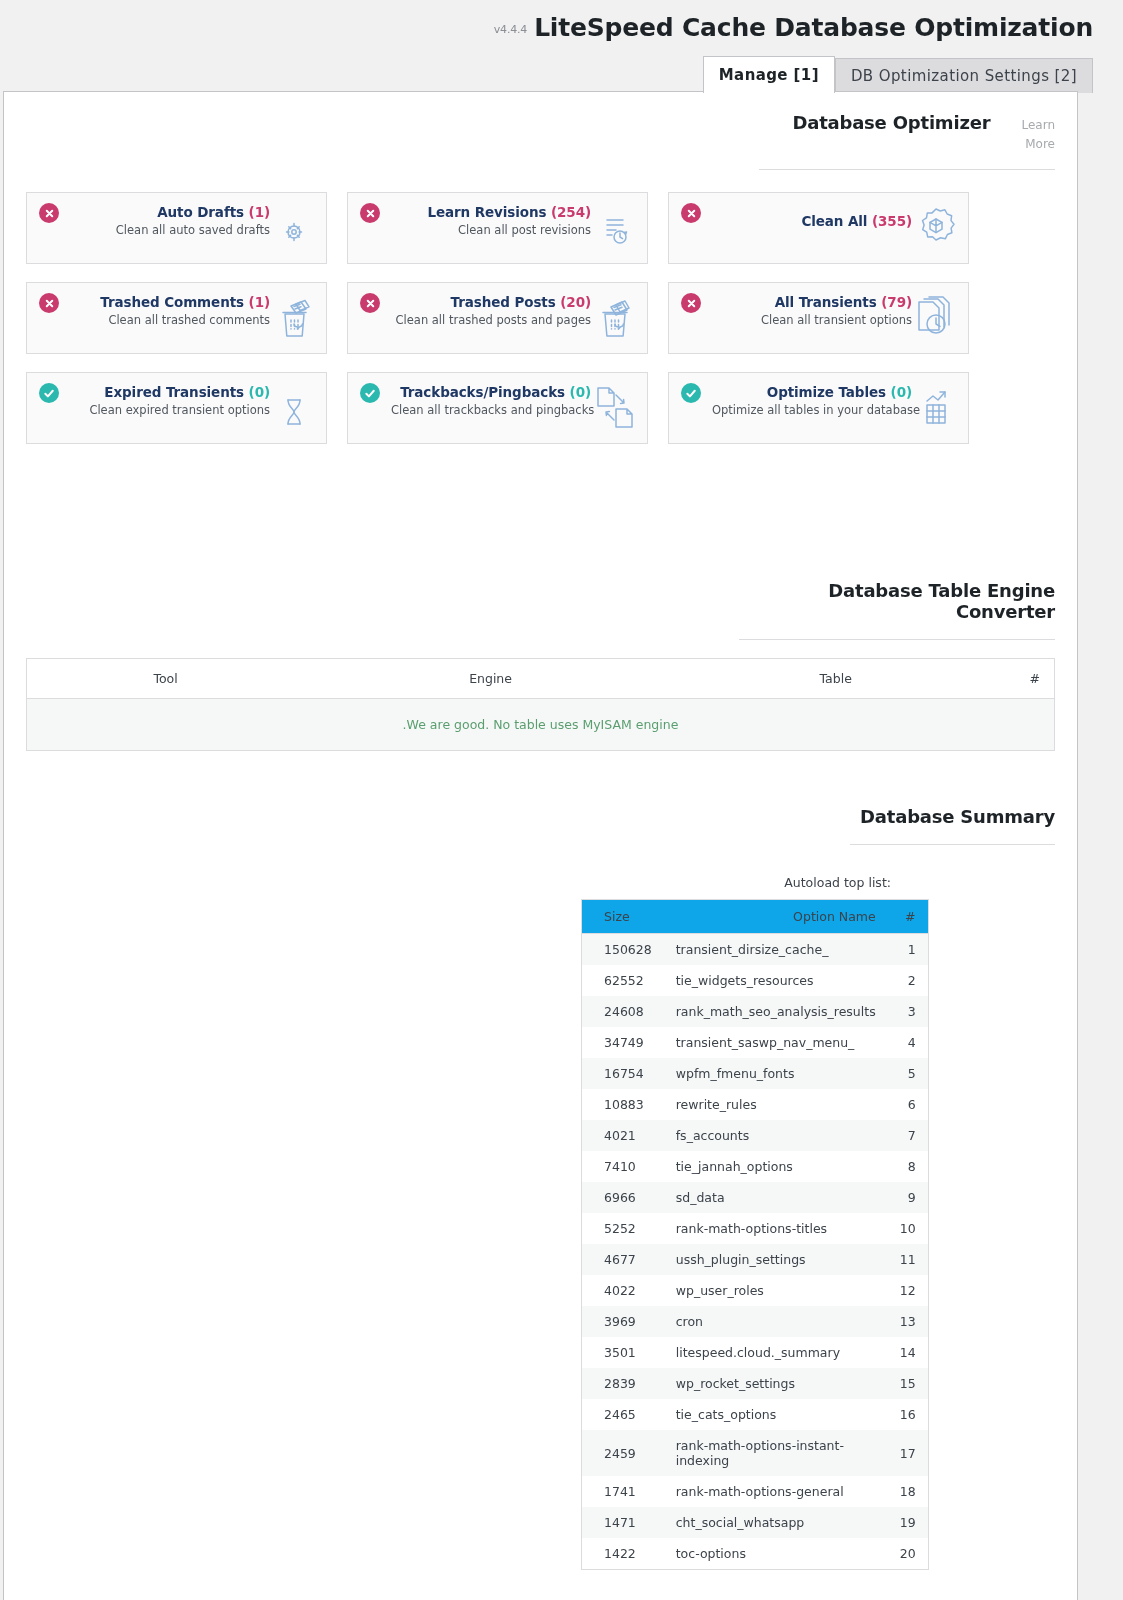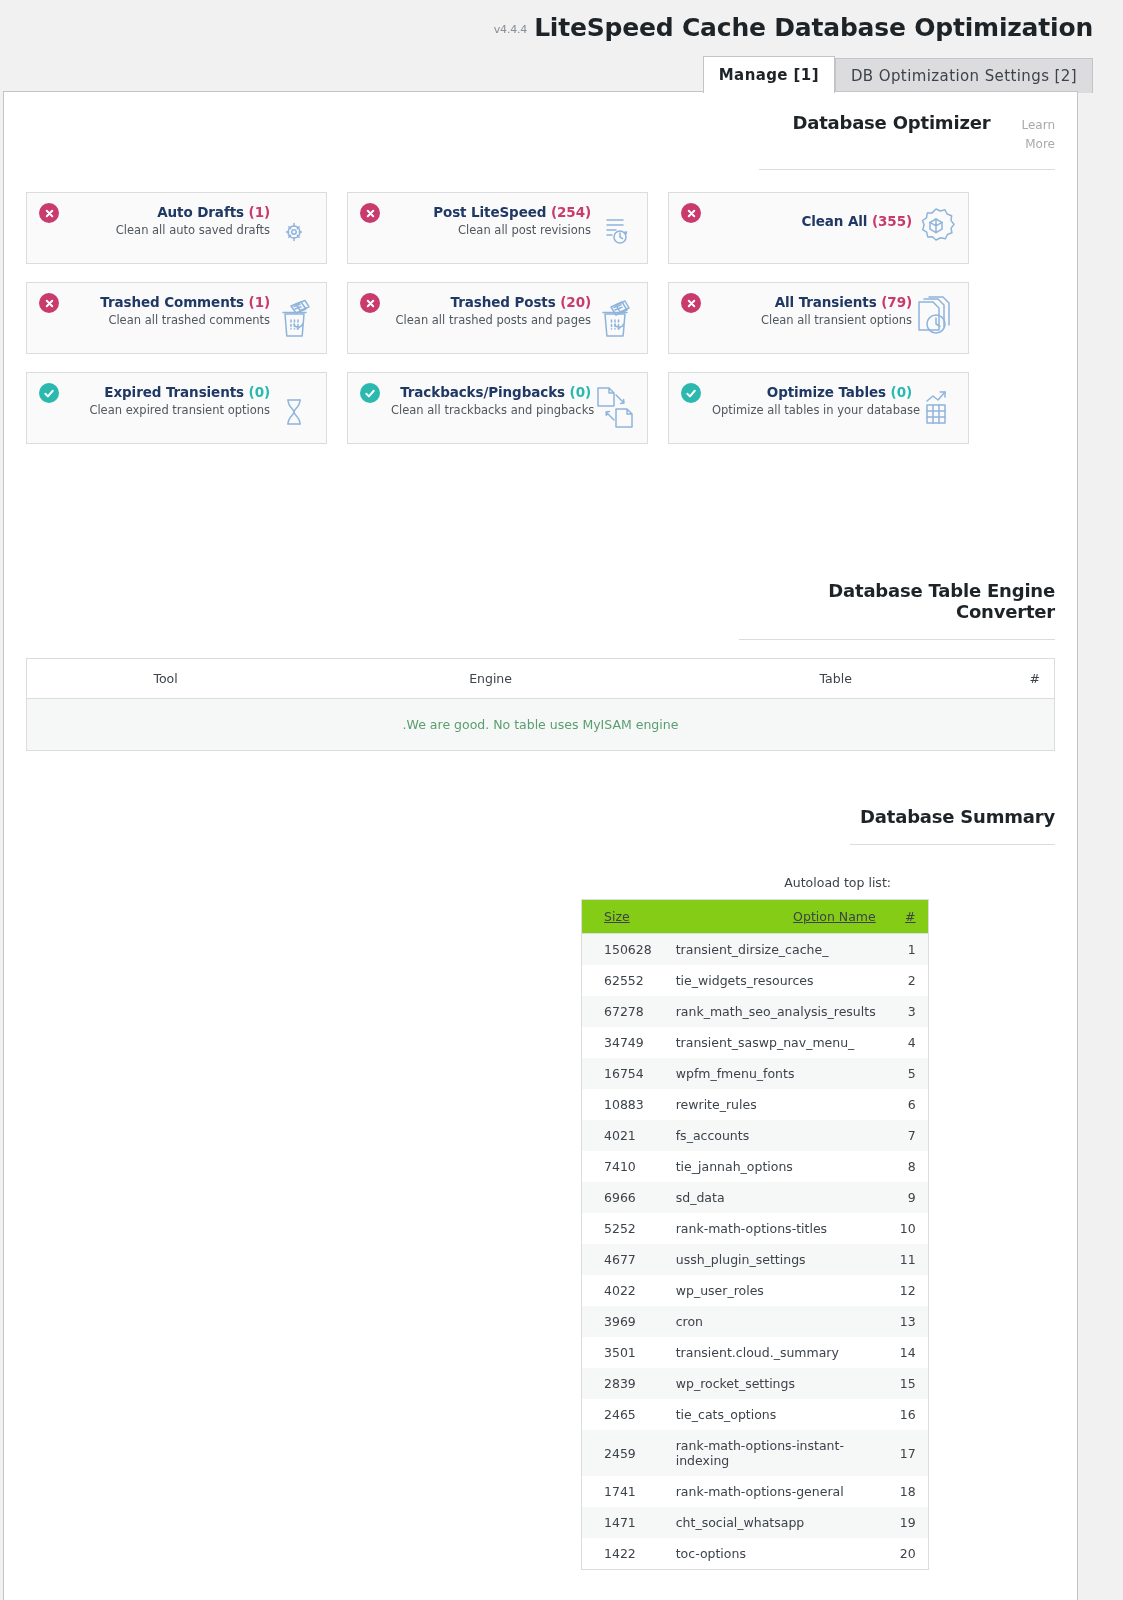--- a/index.html
+++ b/index.html
@@ -230,22 +230,21 @@
     border-collapse: collapse;
     border: 1px solid #dcdcde;
     direction: ltr;
   }
   #autoload-table th {
     font-size: 12.5px;
     font-weight: normal;
     color: #3c434a;
     padding: 9px 12px;
     border-bottom: 1px solid #dcdcde;
-    background: #84cc16;
-    text-decoration: underline;
+    background: #0ea5e9;
   }
   #autoload-table th.c-size { text-align: left; padding-left: 22px; }
   #autoload-table th.c-name { text-align: right; }
   #autoload-table th.c-num  { text-align: right; width: 34px; padding-right: 12px; }
   #autoload-table td {
     font-size: 12.5px;
     color: #3c434a;
     padding: 8px 12px;
   }
   #autoload-table td.c-size { text-align: left; padding-left: 22px; width: 92px; }
@@ -297,21 +296,21 @@
           <svg width="42" height="44" viewBox="0 0 42 44" fill="none" stroke="#8fb4dc" stroke-width="1.5" stroke-linecap="round" stroke-linejoin="round">M9 3 h17 l7 7 v31 h-24 z M26 3 v7 h7<circle cx="21" cy="26" r="6"></circle><circle cx="21" cy="26" r="2.2"></circle><path d="M21 17.5v2.5M21 32v2.5M13.5 26h2.5M26 26h2.5M15.8 20.8l1.8 1.8M24.4 29.4l1.8 1.8M26.2 20.8l-1.8 1.8M17.6 29.4l-1.8 1.8"></path></svg>
         </div>
       </div>
       <div class="opt-card">
         <div class="status-badge bad">
           <svg width="11" height="11" viewBox="0 0 12 12" stroke="#fff" stroke-width="2.2" stroke-linecap="round">
             <path d="M3 3l6 6M9 3l-6 6"></path>
           </svg>
         </div>
         <div class="card-text">
-          <div class="card-title"><span>Post LiteSpeed</span> <span class="card-count bad">(254)</span></div>
+          <div class="card-title"><span>Learn Revisions</span> <span class="card-count bad">(254)</span></div>
           <div class="card-desc">Clean all post revisions</div>
         </div>
         <div class="card-icon">
           <svg width="42" height="44" viewBox="0 0 42 44" fill="none" stroke="#8fb4dc" stroke-width="1.5" stroke-linecap="round" stroke-linejoin="round">M9 3 h17 l7 7 v31 h-24 z M26 3 v7 h7<path d="M13 14h16M13 19h16M13 24h9M13 29h5"></path><circle cx="26" cy="31" r="6"></circle><path d="M26 27v4l2.6 1.6"></path><path d="M31.6 28.4l.9-2.4-2.5.6"></path></svg>
         </div>
       </div>
       <div class="opt-card">
         <div class="status-badge bad">
           <svg width="11" height="11" viewBox="0 0 12 12" stroke="#fff" stroke-width="2.2" stroke-linecap="round">
             <path d="M3 3l6 6M9 3l-6 6"></path>
@@ -483,21 +482,21 @@
               <td class="c-size">150628</td>
               <td class="c-name">transient_dirsize_cache_</td>
               <td class="c-num">1</td>
             </tr>
             <tr>
               <td class="c-size">62552</td>
               <td class="c-name">tie_widgets_resources</td>
               <td class="c-num">2</td>
             </tr>
             <tr>
-              <td class="c-size">67278</td>
+              <td class="c-size">24608</td>
               <td class="c-name">rank_math_seo_analysis_results</td>
               <td class="c-num">3</td>
             </tr>
             <tr>
               <td class="c-size">34749</td>
               <td class="c-name">transient_saswp_nav_menu_</td>
               <td class="c-num">4</td>
             </tr>
             <tr>
               <td class="c-size">16754</td>
@@ -539,21 +538,21 @@
               <td class="c-name">wp_user_roles</td>
               <td class="c-num">12</td>
             </tr>
             <tr>
               <td class="c-size">3969</td>
               <td class="c-name">cron</td>
               <td class="c-num">13</td>
             </tr>
             <tr>
               <td class="c-size">3501</td>
-              <td class="c-name">transient.cloud._summary</td>
+              <td class="c-name">litespeed.cloud._summary</td>
               <td class="c-num">14</td>
             </tr>
             <tr>
               <td class="c-size">2839</td>
               <td class="c-name">wp_rocket_settings</td>
               <td class="c-num">15</td>
             </tr>
             <tr>
               <td class="c-size">2465</td>
               <td class="c-name">tie_cats_options</td>

